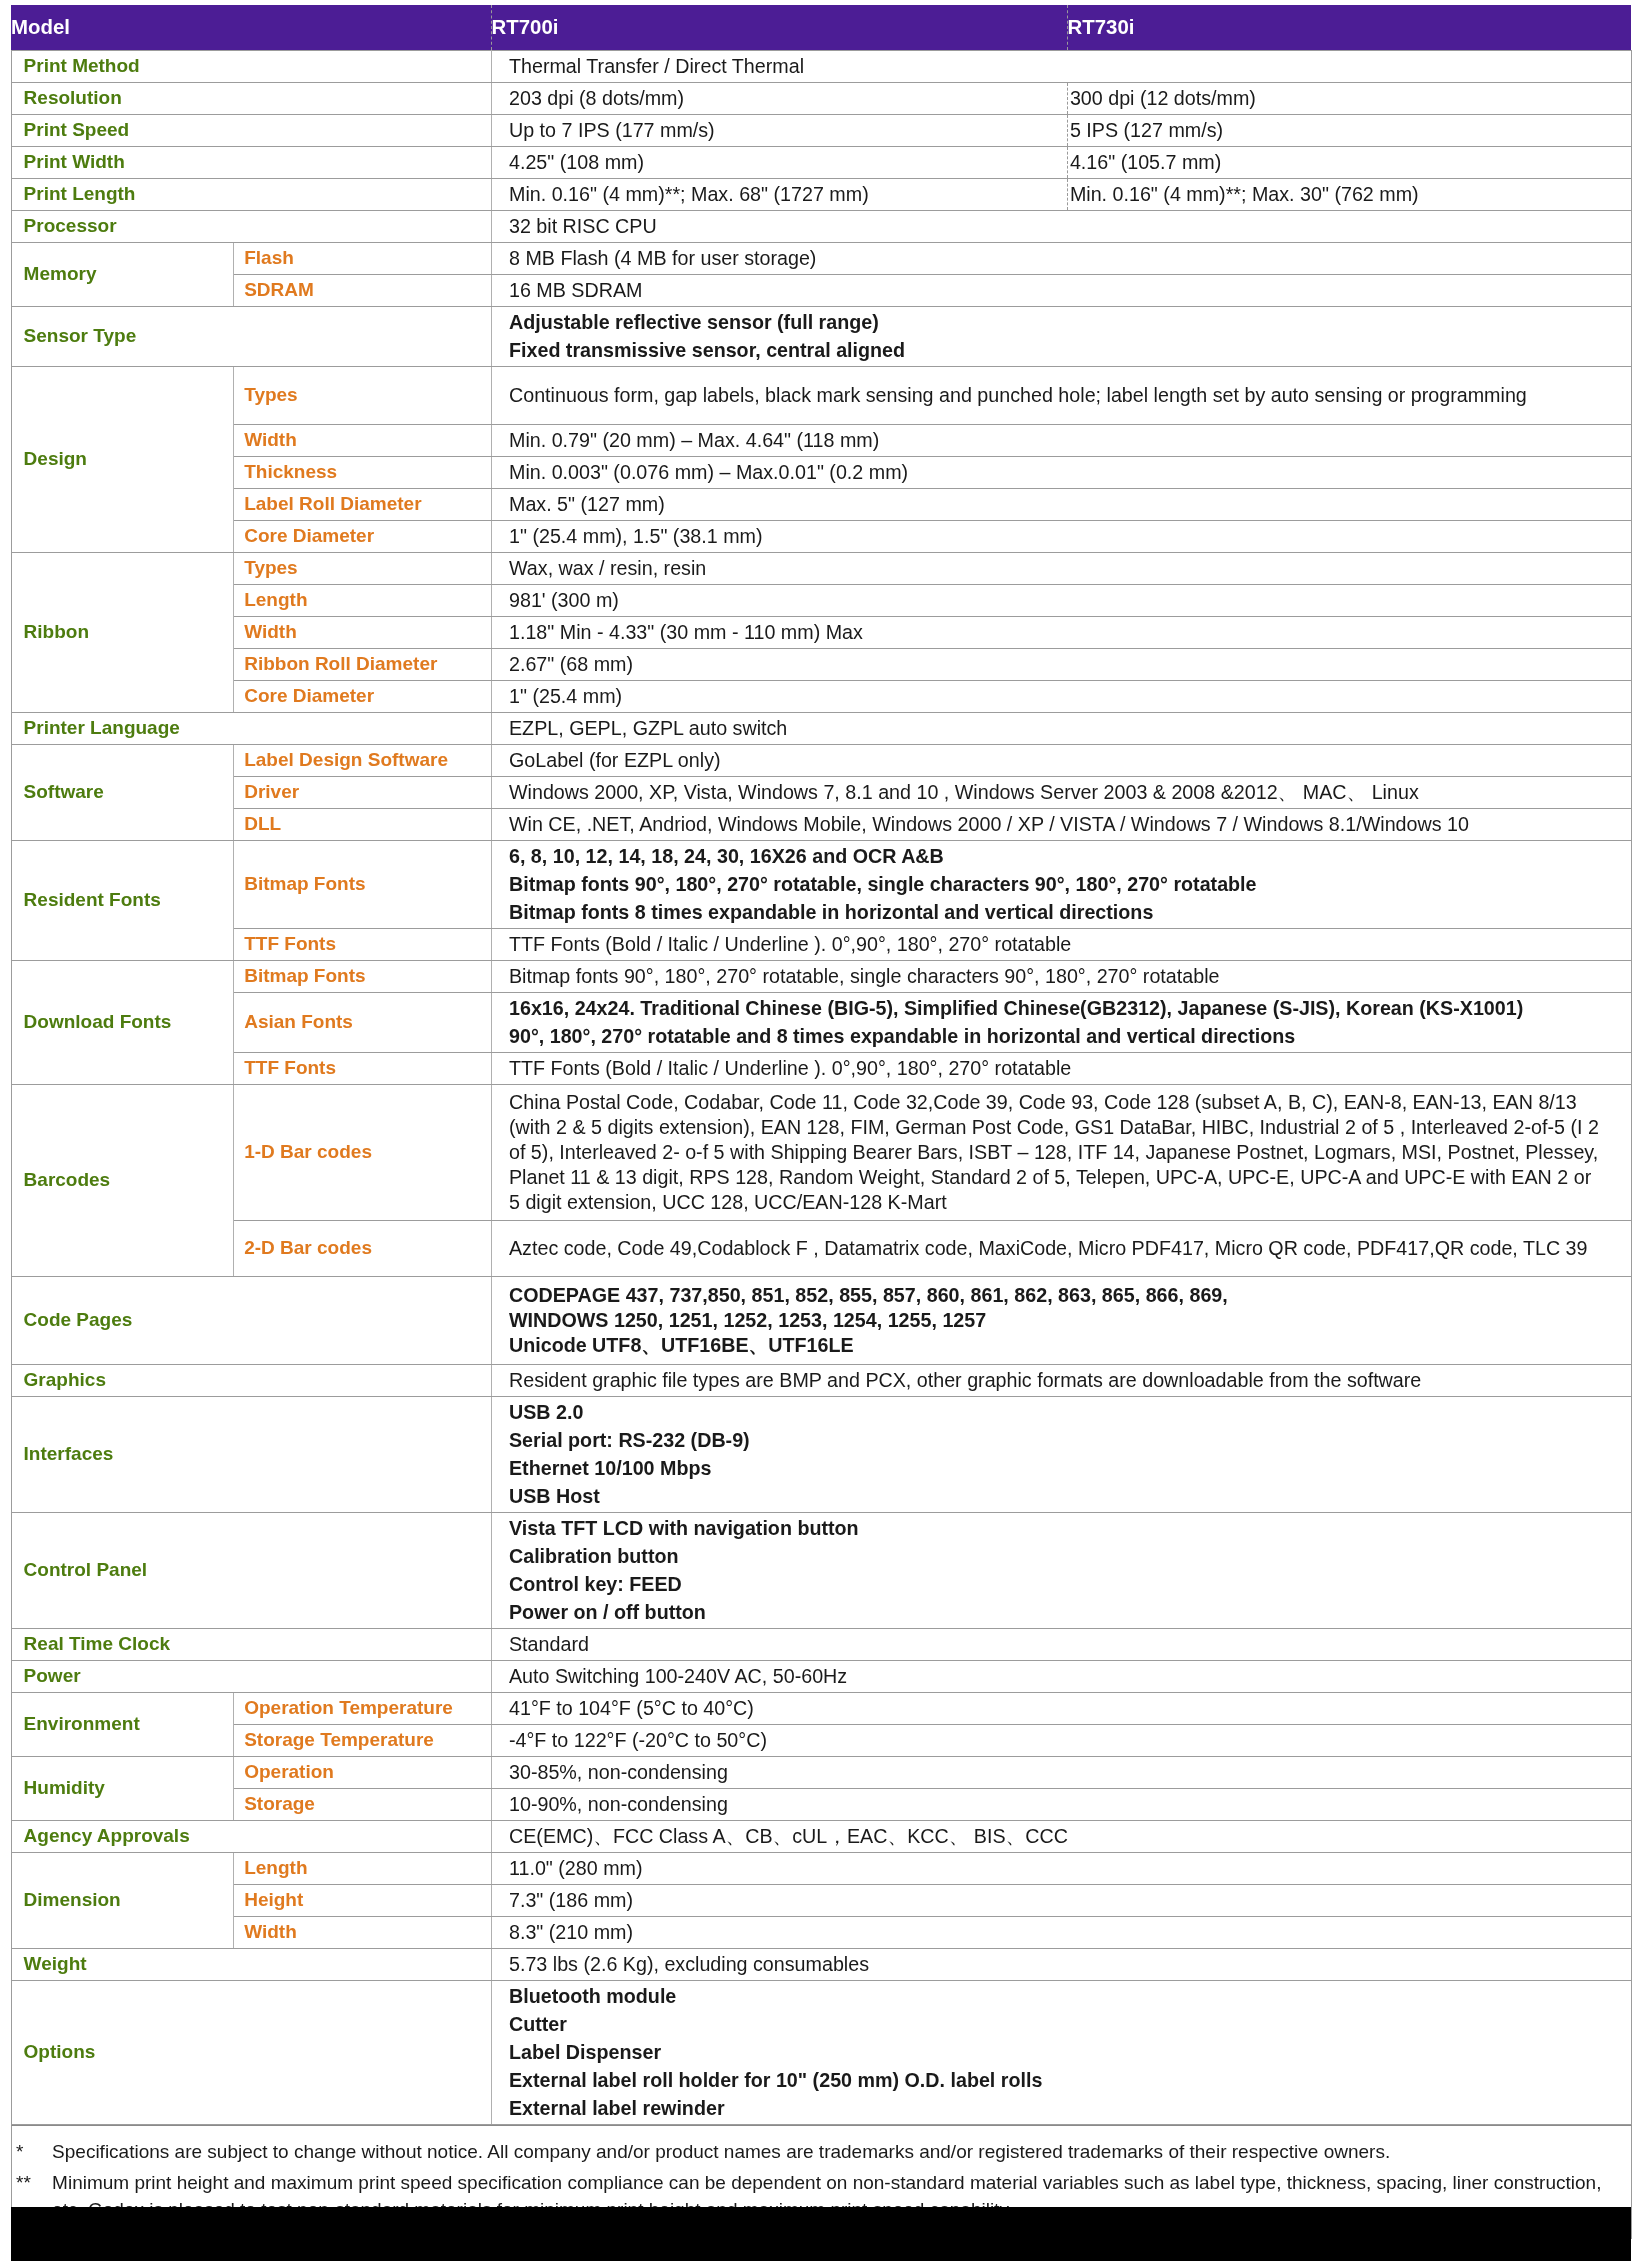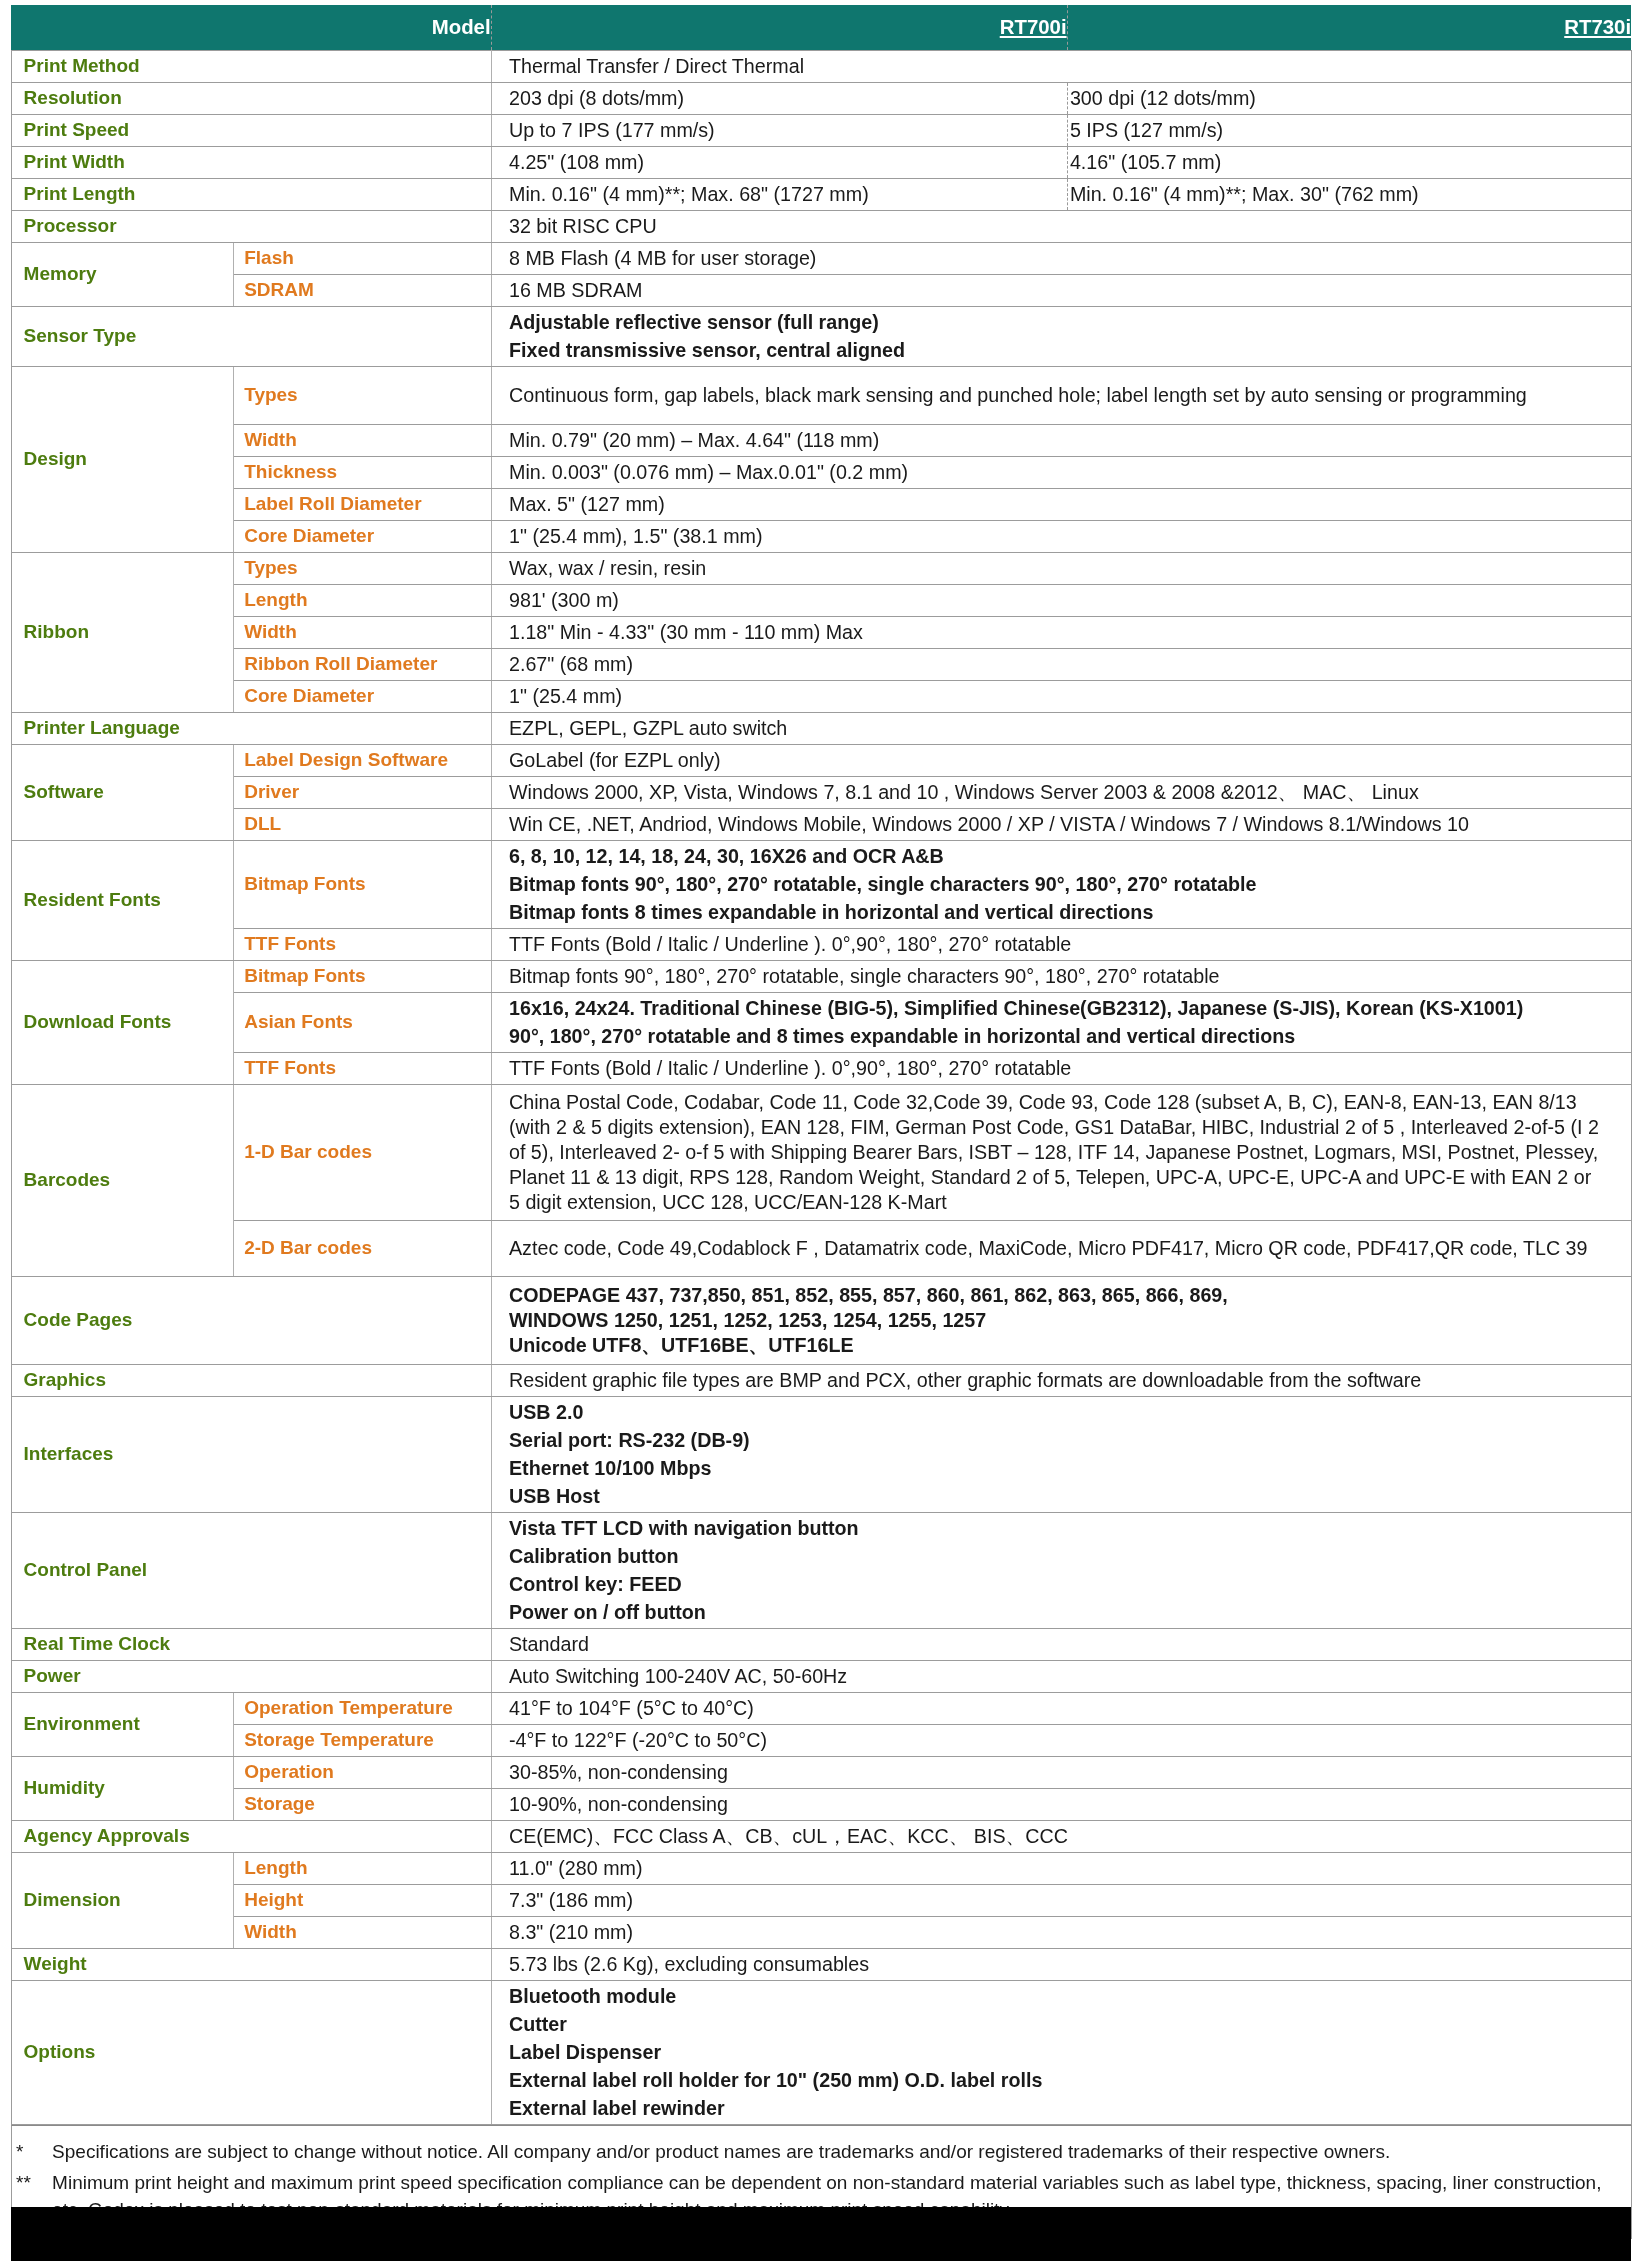--- a/index.html
+++ b/index.html
@@ -4,24 +4,24 @@
 <style>
   html, body { margin: 0; padding: 0; background: #ffffff; }
   body { width: 1640px; height: 2261px; position: relative; overflow: hidden;
          font-family: "Liberation Sans", "DejaVu Sans", sans-serif; }
   .sheet { position: absolute; left: 10.6px; top: 4.5px; width: 1620px; }
   table.spec { border-collapse: collapse; width: 1620px; table-layout: fixed; }
   table.spec col.c1 { width: 222px; }
   table.spec col.c2 { width: 258px; }
   table.spec col.c3 { width: 576px; }
   table.spec col.c4 { width: 564px; }
-  thead th { background: #0f766e; color: #fff; font-weight: bold; font-size: 20.4px;
-             height: 45px; padding: 0; text-align: right;
+  thead th { background: #4c1d95; color: #fff; font-weight: bold; font-size: 20.4px;
+             height: 45px; padding: 0; text-align: left;
              font-family: "Liberation Sans", sans-serif; }
-  thead th + th { border-left: 0.8px dashed #9a9a9a; text-decoration: underline; }
+  thead th + th { border-left: 0.8px dashed #9a9a9a; }
   td { border: 0.8px solid #9c9c9c; border-left: none; border-right: none;
        padding: 1.5px 7.6px 1.5px 9px; font-size: 19.7px; color: #1a1a1a;
        line-height: 28px; vertical-align: middle; }
   td.grp { color: #4d7c0f; font-weight: bold; font-size: 19px; padding-left: 12px;
            border-right: 0.8px solid #b0b0b0; }
   td.sub { color: #e07a1f; font-weight: bold; font-size: 19px; padding-left: 10.6px;
            border-right: 0.8px solid #b0b0b0; }
   td.val { padding-left: 17.4px; margin-top: 12px; }
   td.val2 { padding-left: 2.3px; border-left: 0.8px dashed #9a9a9a; }
   td.first { border-left: 0.8px solid #9c9c9c; }

